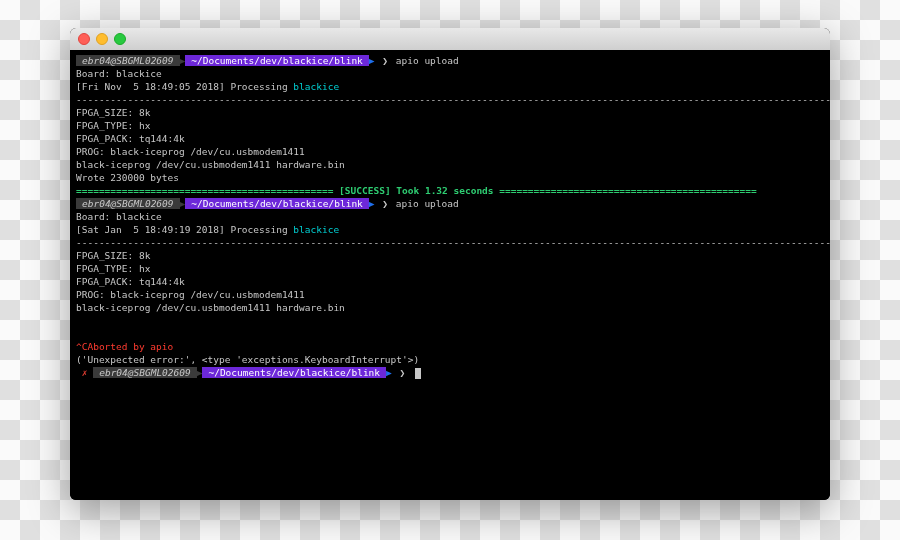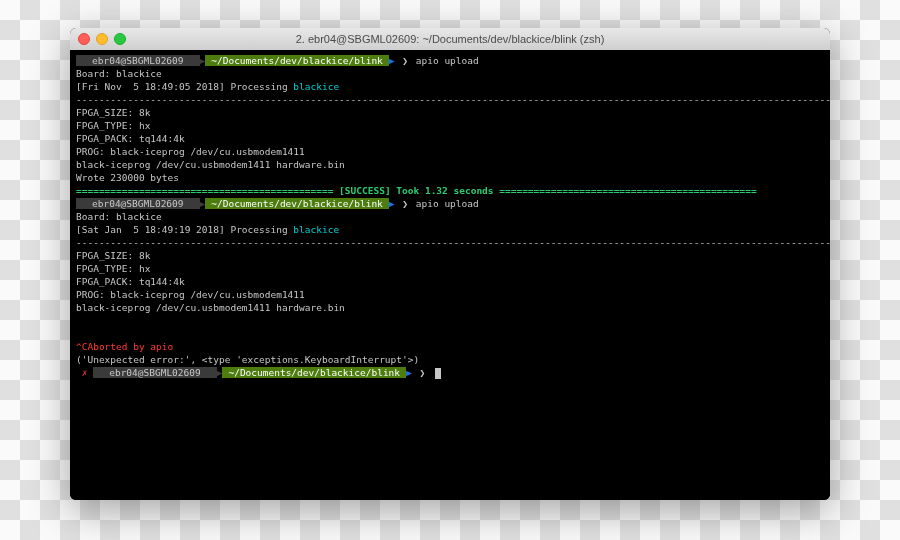--- a/index.html
+++ b/index.html
@@ -56,24 +56,24 @@
   .term {
     background:#000;
     color:#c7c7c7;
     font-size: 9.5px;
     line-height: 13px;
     padding: 4px 6px 6px 6px;
     height: 440px;
     white-space: pre;
     font-family: "Menlo","Monaco","Consolas",monospace;
   }
-  .seg-host { background:#3a3a3a; color:#c7c7c7; padding:0 16px; }
+  .seg-host { background:#3a3a3a; color:#c7c7c7; padding:0 6px;font-style:italic; }
   .seg-host.err { background:#3a3a3a; color:#c7c7c7; }
   .arrow-host { color:#3a3a3a; }
-  .seg-path { background:#4d7c0f; color:#fff; padding:0 6px; }
+  .seg-path { background:#6d28d9; color:#fff; padding:0 6px; }
   .arrow-path { color:#1f6feb; background:#000; }
   .chev { padding:0 2px; }
   .cmd { color:#c7c7c7; }
   .cyan { color:#00cdd1; font-weight:normal; }
   .green { color:#2ecc71; font-weight:bold; }
   .red { color:#ff3b30; }
   .redx { color:#d63a2f; font-weight:bold; }
   .cursor {
     display:inline-block;
     width:6px; height:11px;
@@ -85,21 +85,20 @@
 </head>
 <body>
 
 <div class="window">
   <div class="titlebar">
     <div class="traffic">
       <div class="dot red"></div>
       <div class="dot yellow"></div>
       <div class="dot green"></div>
     </div>
-    <div class="title">2. ebr04@SBGML02609: ~/Documents/dev/blackice/blink (zsh)</div>
   </div>
 
   <div class="term"><span><span class="seg-host">ebr04@SBGML02609</span><span class="arrow-host">▶</span><span class="seg-path">~/Documents/dev/blackice/blink</span><span class="arrow-path">▶</span> <span class="chev">❯</span> <span class="cmd">apio upload</span></span>
 <span>Board: blackice</span>
 <span><span>[Fri Nov  5 18:49:05 2018] Processing </span><span class="cyan">blackice</span></span>
 <span>--------------------------------------------------------------------------------------------------------------------------------------</span>
 <span>FPGA_SIZE: 8k</span>
 <span>FPGA_TYPE: hx</span>
 <span>FPGA_PACK: tq144:4k</span>
 <span>PROG: black-iceprog /dev/cu.usbmodem1411</span>

